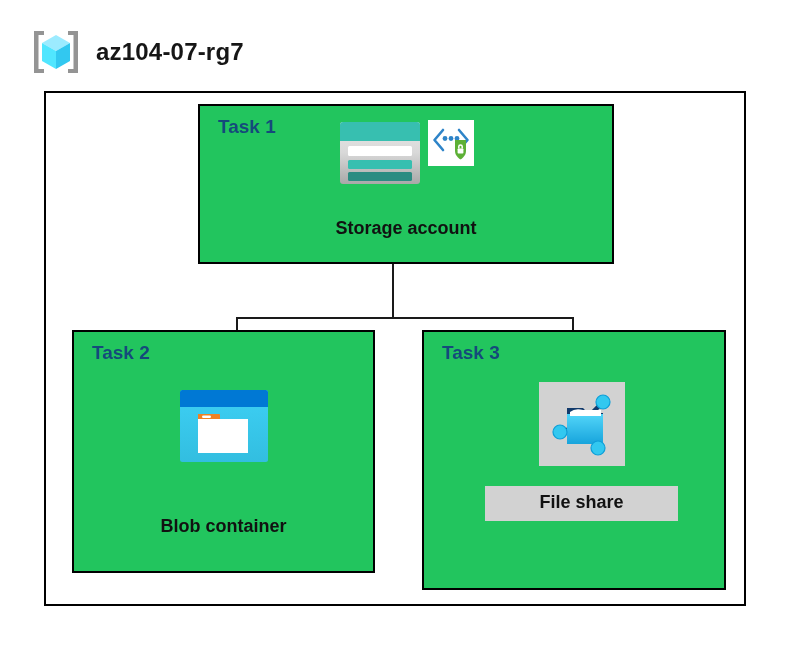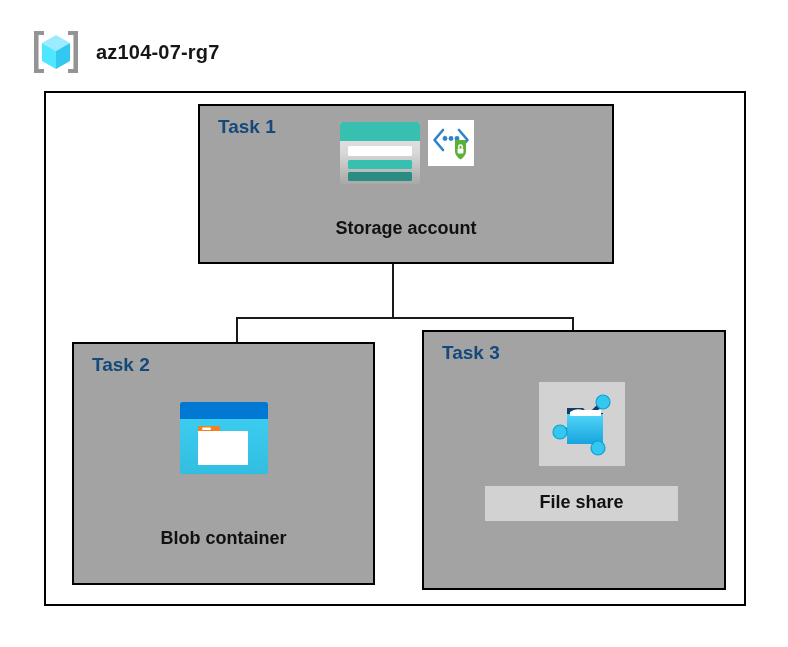--- a/index.html
+++ b/index.html
@@ -29,21 +29,21 @@
     display: flex;
     align-items: center;
     gap: 14px;
   }
   .rg-icon {
     width: 52px;
     height: 52px;
     display: block;
   }
   .rg-title {
-    font-size: 20px;
+    font-size: 24px;
     font-weight: bold;
     color: #161616;
     letter-spacing: 0.2px;
     white-space: nowrap;
   }
 
   
   .rg-container {
     position: absolute;
     left: 44px;
@@ -51,27 +51,27 @@
     width: 702px;
     height: 515px;
     border: 2px solid #000000;
     box-sizing: border-box;
     background: #ffffff;
   }
 
   
   .task-box {
     position: absolute;
-    background: #a3a3a3;
+    background: #22c55e;
     border: 2px solid #000000;
     box-sizing: border-box;
     padding-left: 24px;
   }
   #task-1 { left: 198px; top: 104px;  width: 416px; height: 160px; }
-  #task-2 { left: 72px;  top: 342px;  width: 303px; height: 243px; }
+  #task-2 { left: 72px;  top: 330px;  width: 303px; height: 243px; }
   #task-3 { left: 422px; top: 330px;  width: 304px; height: 260px; }
 
   .task-label {
     position: absolute;
     left: 18px;
     top: 10px;
     font-size: 19px;
     font-weight: bold;
     color: #15497B;
     white-space: nowrap;

